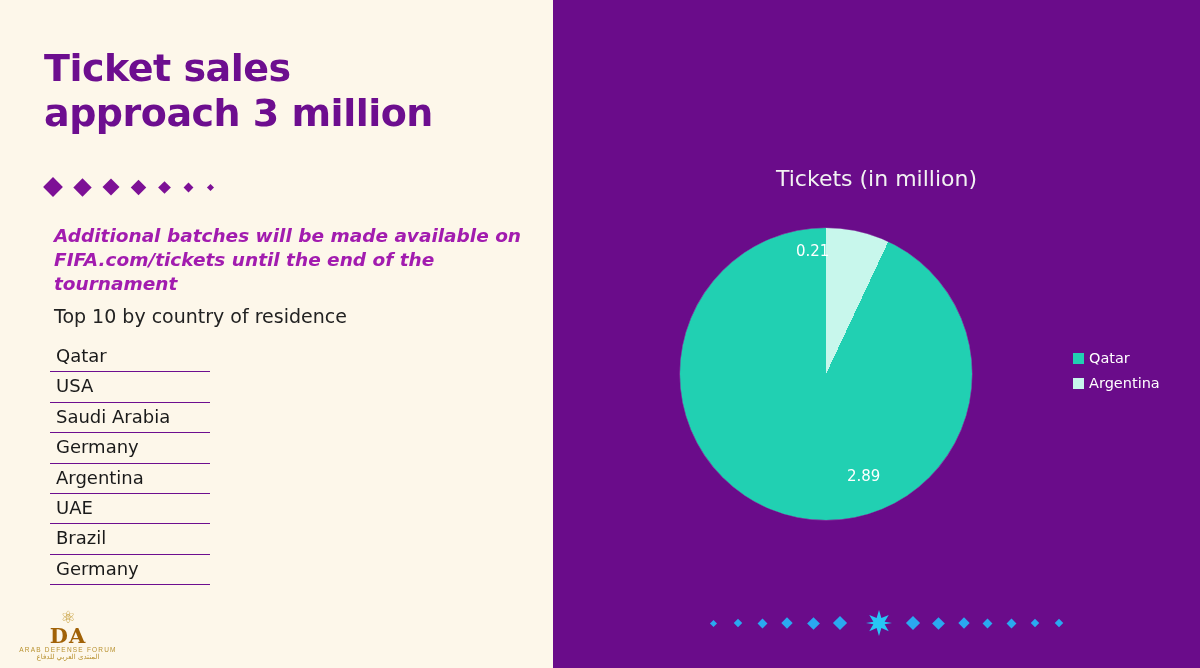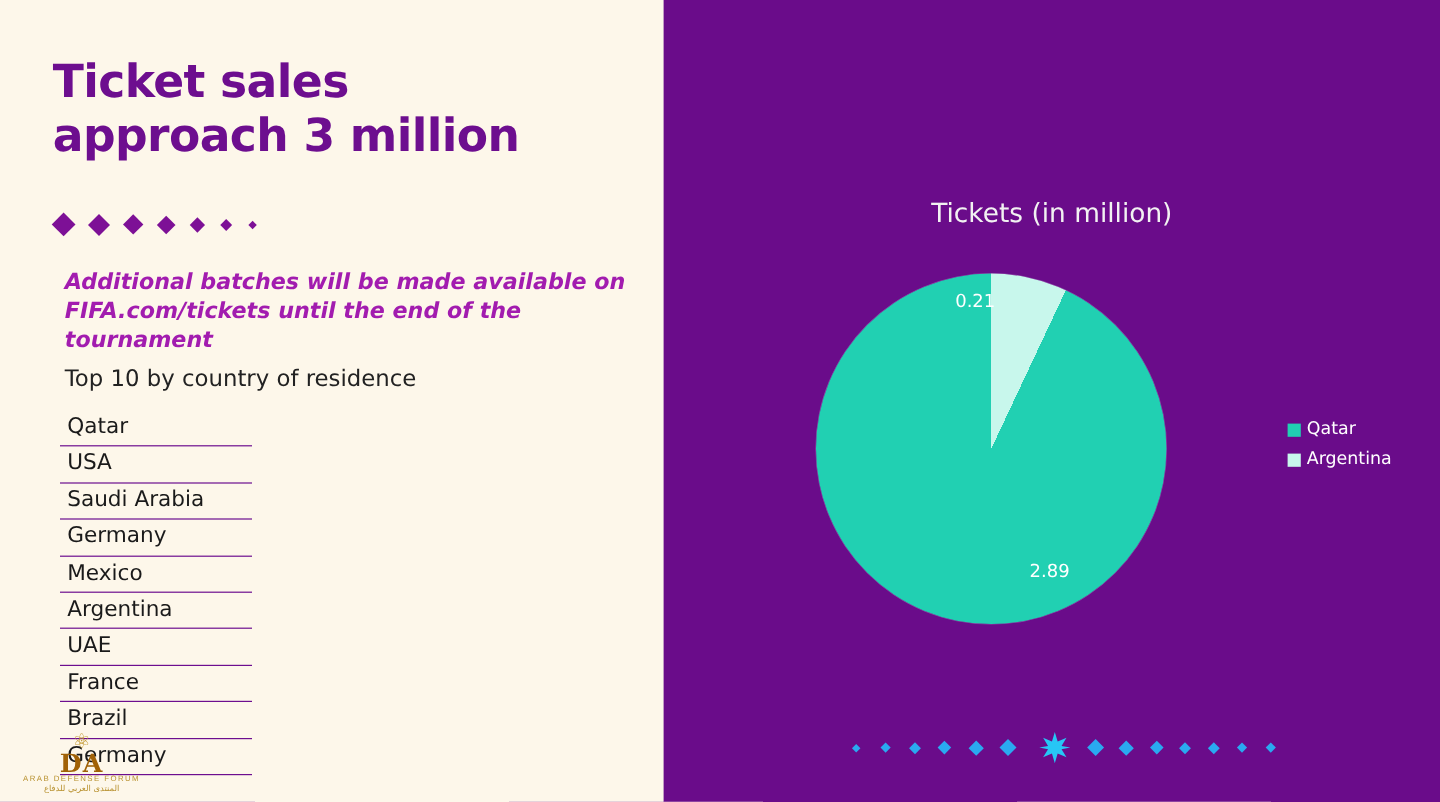--- a/index.html
+++ b/index.html
@@ -51,21 +51,21 @@
   }
 
   .pie-wrap{position:absolute;left:127px;top:228px;width:292px;height:292px;}
   .pie{
     position:absolute;left:0;top:0;width:292px;height:292px;border-radius:50%;
     background:conic-gradient(from 0deg, #c8f7ec 0deg 25.2deg, #21d0b2 25.2deg 360deg);
     box-shadow:0 0 0 0.5px rgba(255,255,255,.25);
   }
   .pie-label{position:absolute;color:#ffffff;font-size:15px;font-family:"DejaVu Sans",sans-serif;}
   .lbl-small{left:116px;top:14px;}
-  .lbl-big{left:178px;top:239px;}
+  .lbl-big{left:167px;top:239px;}
 
   .legend{position:absolute;left:520px;top:350px;}
   .legend-item{display:flex;align-items:center;margin-bottom:9px;}
   .legend-swatch{width:11px;height:11px;margin-right:5px;display:inline-block;}
   .legend-label{color:#ffffff;font-size:14.5px;font-family:"DejaVu Sans",sans-serif;}
 
   .dots{position:absolute;left:0;top:605px;width:647px;height:36px;}
   .dot{position:absolute;background:#2aa9f0;transform:rotate(45deg);top:50%;}
   .star{position:absolute;top:50%;width:26px;height:26px;margin-top:-13px;}
 </style>
@@ -97,24 +97,22 @@
       <span>tournament</span>
     </div>
 
     <div class="top10">Top 10 by country of residence</div>
 
     <div class="country-list">
       <div class="country-row">Qatar</div>
       <div class="country-row">USA</div>
       <div class="country-row">Saudi Arabia</div>
       <div class="country-row">Germany</div>
-      <div class="country-row">Mexico</div>
       <div class="country-row">Argentina</div>
       <div class="country-row">UAE</div>
-      <div class="country-row">France</div>
       <div class="country-row">Brazil</div>
       <div class="country-row">Germany</div>
     </div>
 
     <div class="watermark">
       <div style="font-size:17px;color:#c49a33;line-height:16px;">⚛</div>
       <div class="wm-logo">DA</div>
       <div class="wm-sub">ARAB DEFENSE FORUM</div>
       <div class="wm-sub2">المنتدى العربي للدفاع</div>
     </div>

